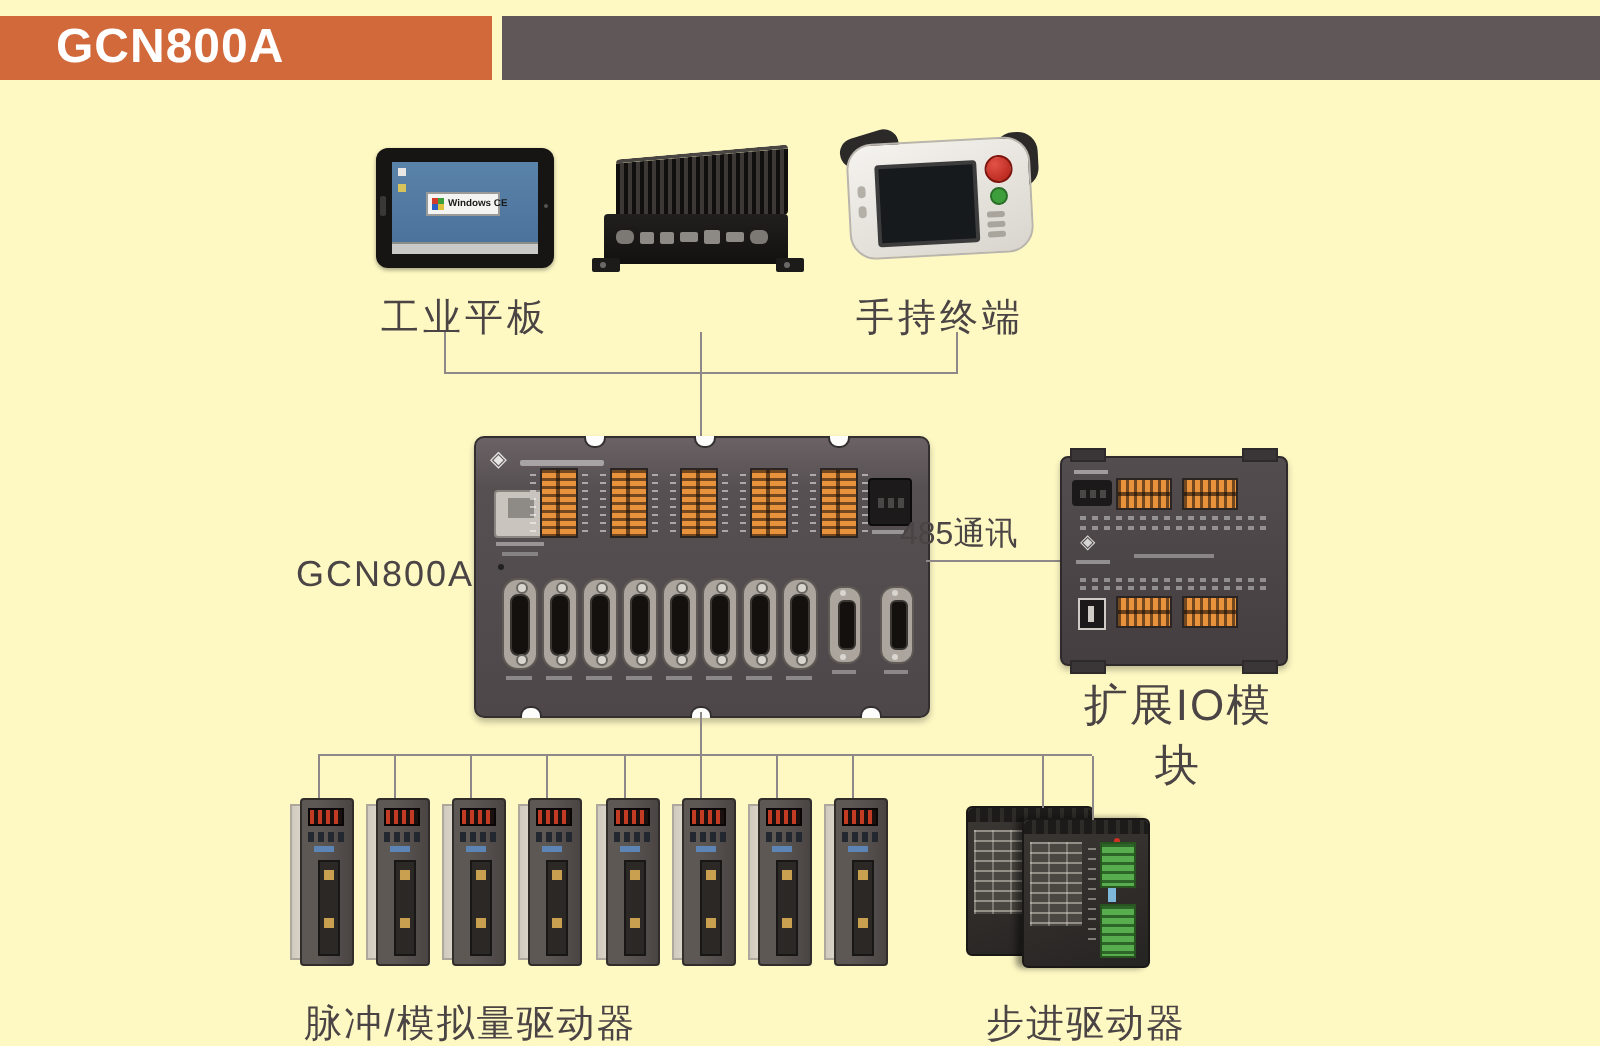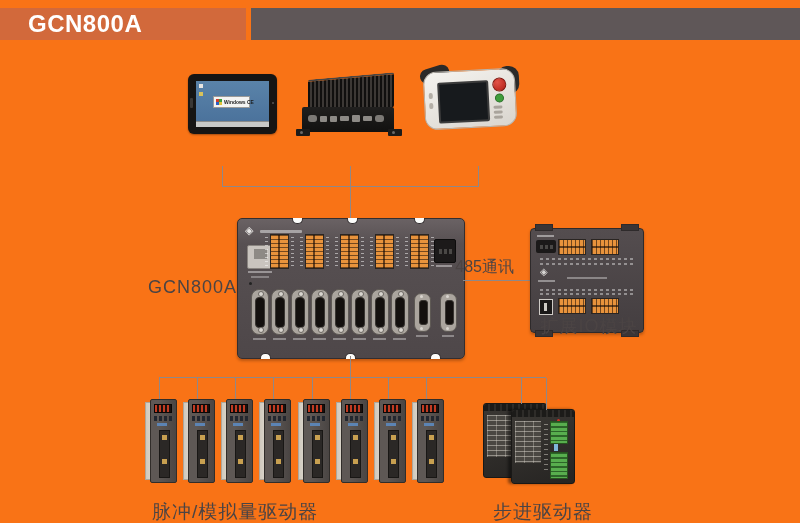--- a/index.html
+++ b/index.html
@@ -1,17 +1,17 @@
 <!DOCTYPE html>
 <html style="--accent: #D2693B; --header_bar: #5F5758; --line: #8F8888; --text: #4B4444; --terminal_orange: #E8933C; --terminal_green: #58AE4E; --display_red: #C23B22;"><head>
 <meta charset="utf-8">
 <style>
   html,body{margin:0;padding:0;}
   body{font-family:"Liberation Sans","DejaVu Sans",sans-serif;background:#fff;}
-  .canvas{position:relative;width:800px;height:523px;background:#f97316;overflow:hidden;}
+  .canvas{position:relative;width:800px;height:523px;background:#fef9c3;overflow:hidden;}
 
   
   .hdr-orange{position:absolute;left:0;top:8px;width:246px;height:32px;background:var(--accent,#D2693B);
     display:flex;align-items:center;padding:0 10px 0 28px;box-sizing:border-box;}
   .hdr-title{color:#fff;font-size:24px;font-weight:bold;letter-spacing:.5px;}
   .hdr-badge{color:#fff;font-size:20px;font-weight:bold;margin-left:auto;letter-spacing:2px;}
   .hdr-gray{position:absolute;left:251px;top:8px;width:549px;height:32px;background:var(--header_bar,#5F5758);}
 
   
   .ln{position:absolute;background:var(--line,#8F8888);}
@@ -95,42 +95,42 @@
   .db .lbl{position:absolute;left:1px;bottom:-6px;width:13px;height:2px;background:rgba(255,255,255,.35);}
   .db15-row{position:absolute;left:176px;top:74px;width:43px;height:38px;display:flex;justify-content:space-between;}
   .db15{position:relative;width:15px;height:37px;background:#ABA59E;border:1px solid #5F5A55;border-radius:7px;}
   .db15 .oval{position:absolute;left:3.5px;top:6px;width:7px;height:23px;background:#14100E;border-radius:3px;border:1px solid #3A3632;}
   .db15::before,.db15::after{content:"";position:absolute;left:5px;width:3px;height:3px;border-radius:50%;background:#D9D5CF;}
   .db15::before{top:1px;} .db15::after{bottom:1px;}
   .db15 .lbl{position:absolute;left:1px;bottom:-6px;width:12px;height:2px;background:rgba(255,255,255,.35);}
   .ctrl-label{position:absolute;left:148px;top:277px;font-size:18px;color:var(--text,#4B4444);letter-spacing:1px;}
 
   
-  .bus-label{position:absolute;left:432px;top:257px;width:82px;text-align:right;font-size:16px;color:var(--text,#4B4444);}
+  .bus-label{position:absolute;left:450px;top:257px;width:82px;text-align:left;font-size:16px;color:var(--text,#4B4444);}
   .iom{position:absolute;left:530px;top:228px;width:112px;height:103px;background:linear-gradient(180deg,#544D4F,#443E40);
     border:1px solid #2E2A2B;border-radius:4px;box-shadow:0 2px 3px rgba(0,0,0,.25);}
   .iom .ear{position:absolute;width:16px;height:5px;background:#3A3536;border:1px solid #2E2A2B;}
   .iom .ear.tl{left:4px;top:-5px;} .iom .ear.tr{right:4px;top:-5px;}
   .iom .ear.bl{left:4px;bottom:-5px;} .iom .ear.br{right:4px;bottom:-5px;}
   .iom .conn{position:absolute;left:5px;top:11px;width:20px;height:13px;background:#1B1919;border-radius:2px;
     display:flex;align-items:center;justify-content:center;gap:2px;}
   .iom .conn i{display:block;width:3px;height:4px;background:#4A4846;}
   .iom .conn-lbl{position:absolute;left:6px;top:6px;width:17px;height:2px;background:rgba(255,255,255,.45);}
   .iotb{position:absolute;width:26px;height:14px;background:var(--terminal_orange,#E8933C);border:1px solid #2A2522;
     background-image:repeating-linear-gradient(90deg,rgba(20,10,5,.55) 0 1.5px,rgba(0,0,0,0) 1.5px 4px),linear-gradient(180deg,transparent 0 6px,rgba(20,10,5,.6) 6px 8px,transparent 8px);}
   .iotb.a{left:27px;top:10px;} .iotb.b{left:60px;top:10px;} .iotb.c{left:27px;top:69px;} .iotb.d{left:60px;top:69px;}
   .iom .trow{position:absolute;height:2px;background:repeating-linear-gradient(90deg,rgba(255,255,255,.4) 0 3px,transparent 3px 6px);}
   .iom .trow.r1{left:9px;top:29px;width:94px;} .iom .trow.r2{left:9px;top:34px;width:94px;}
   .iom .trow.r3{left:36px;top:48px;width:40px;background:rgba(255,255,255,.35);}
   .iom .trow.r4{left:9px;top:60px;width:94px;} .iom .trow.r5{left:9px;top:64px;width:94px;}
   .iom .logo{position:absolute;left:9px;top:38px;font-size:10px;color:#D8D6D4;line-height:10px;}
   .iom .logo-lbl{position:absolute;left:7px;top:51px;width:17px;height:2px;background:rgba(255,255,255,.4);}
   .iom .usb{position:absolute;left:8px;top:70px;width:12px;height:14px;border:1px solid #CFCBC6;background:#1B1919;}
   .iom .usb::after{content:"";position:absolute;left:4px;top:3px;width:3px;height:8px;background:#CFCBC6;}
-  .iom-label{position:absolute;left:536px;top:314px;width:106px;text-align:center;font-size:18px;color:var(--text,#4B4444);letter-spacing:1px;}
+  .iom-label{position:absolute;left:536px;top:338px;width:106px;text-align:center;font-size:22px;color:var(--text,#4B4444);letter-spacing:1px;}
 
   
   .pulse-row{position:absolute;left:145px;top:399px;width:297px;height:84px;display:flex;justify-content:space-between;}
   .pdrv{position:relative;width:30px;height:82px;}
   .pdrv .drop{position:absolute;left:14px;top:-22px;width:1px;height:22px;background:var(--line,#8F8888);}
   .pdrv .sink{position:absolute;left:0;top:3px;width:8px;height:76px;background:linear-gradient(90deg,#CFC9BE,#E2DCD1);border:1px solid #ADA79C;}
   .pdrv .body{position:absolute;left:5px;top:0;width:25px;height:82px;background:linear-gradient(90deg,#5E5855 0 30%,#4A4543 100%);
     border:1px solid #312D2A;border-radius:2px;}
   .pdrv .disp{position:absolute;left:3px;top:4px;width:18px;height:9px;background:#1A100D;border:1px solid #0A0605;
     background-image:repeating-linear-gradient(90deg,transparent 0 2px,var(--display_red,#C23B22) 2px 4px);background-origin:content-box;padding:2px;box-sizing:border-box;}
@@ -219,20 +219,22 @@
       <span class="estop"></span>
       <span class="grn"></span>
       <span class="pill p1"></span>
       <span class="pill p2"></span>
       <span class="pill p3"></span>
       <span class="lpill q1"></span>
       <span class="lpill q2"></span>
     </div>
   </div>
 
+  <div class="dev-label" style="left:188px;width:89px;">工业平板</div>
+  <div class="dev-label" style="left:424px;width:92px;">手持终端</div>
 
   <div class="ln v" style="left:222px;top:166px;height:20px;"></div>
   <div class="ln v" style="left:350px;top:166px;height:20px;"></div>
   <div class="ln v" style="left:478px;top:166px;height:20px;"></div>
   <div class="ln h" style="left:222px;top:186px;width:257px;"></div>
   <div class="ln v" style="left:350px;top:186px;height:32px;"></div>
 
   <div class="ctrl">
     <div class="ear tl"></div>
     <div class="ear tr"></div>

